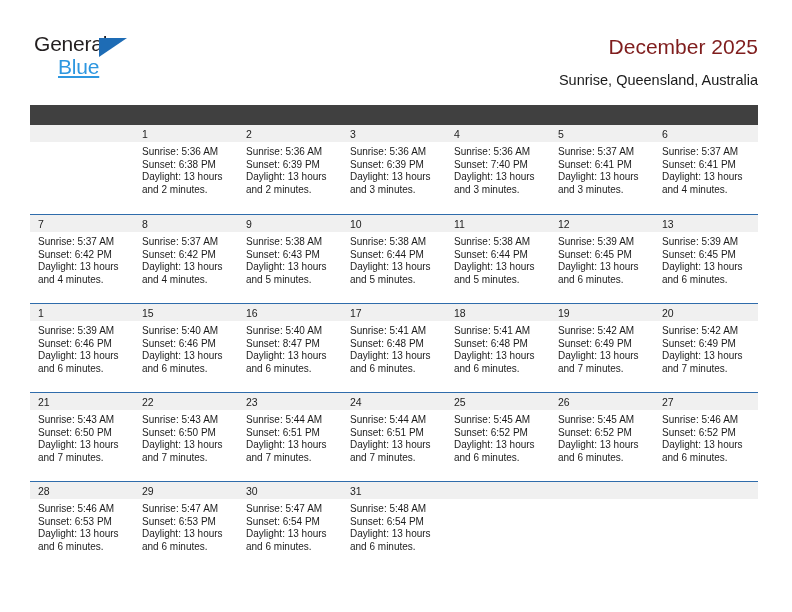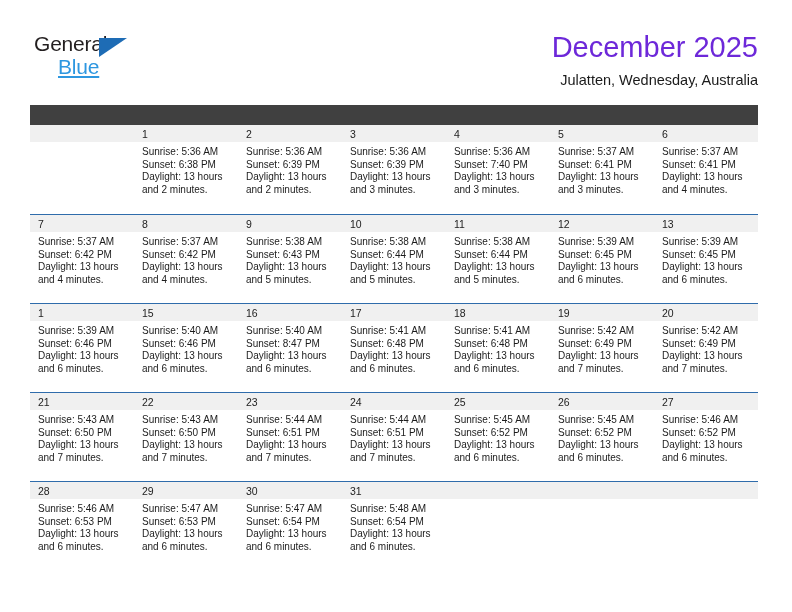--- a/index.html
+++ b/index.html
@@ -64,23 +64,23 @@
     font-family: "Liberation Sans", sans-serif;
     text-decoration: underline;
   }
   .title-block {
     position: absolute;
     right: 34px;
     top: 30px;
     text-align: right;
   }
   .cal-title {
-    font-size: 29px;
+    font-size: 21px;
     font-weight: normal;
-    color: #6d28d9;
+    color: #7f1d1d;
     line-height: 34px;
     white-space: nowrap;
   }
   .cal-subtitle {
     font-size: 14.5px;
     font-weight: normal;
     color: #1a1a1a;
     line-height: 20px;
     margin-top: 6px;
     white-space: nowrap;
@@ -155,21 +155,21 @@
   <div class="header">
 
     <div class="logo">
       <span class="logo-general">General</span>
       <span class="logo-tri"></span>
       <span class="logo-blue">Blue</span>
     </div>
 
     <div class="title-block">
       <div class="cal-title">December 2025</div>
-      <div class="cal-subtitle">Julatten, Wednesday, Australia</div>
+      <div class="cal-subtitle">Sunrise, Queensland, Australia</div>
     </div>
 
   </div>
 
   <div class="calendar">
     <div class="weekday-row">
         <div class="weekday">Sunday</div>
         <div class="weekday">Monday</div>
         <div class="weekday">Sunday</div>
         <div class="weekday">Wednesday</div>

